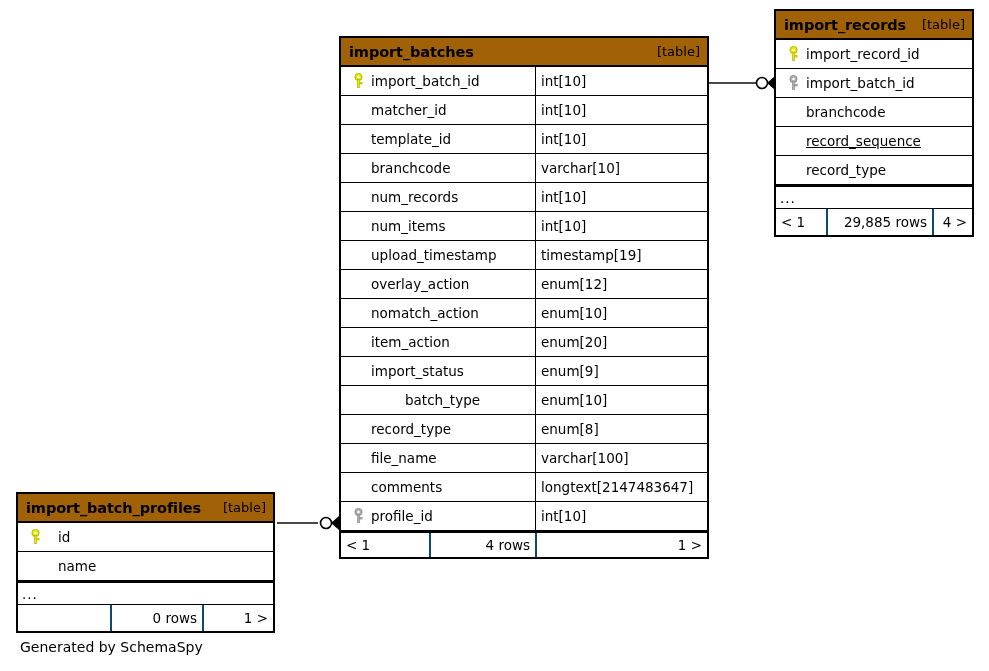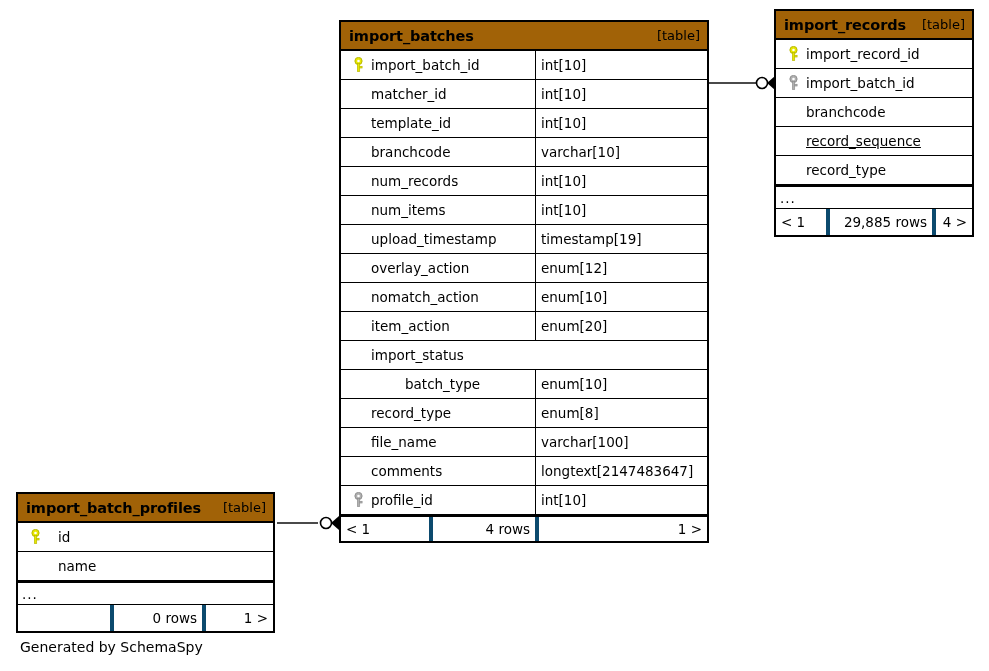--- a/index.html
+++ b/index.html
@@ -134,21 +134,21 @@
   }
   .foot-left {
     justify-content: flex-start;
     padding-left: 5px;
   }
   .foot-right {
     justify-content: flex-end;
     padding-right: 5px;
   }
   .foot-div {
-    border-left: 4px solid #0c4a6e;
+    border-left: 2px solid #0c4a6e;
   }
 
   .generated {
     position: absolute;
     left: 20px;
     top: 639px;
     font-size: 14px;
     color: #000000;
     white-space: nowrap;
   }
@@ -172,21 +172,21 @@
     </g>
 
     <g>
       <path d="M 277 523 L 318 523" stroke="#4a4a4a" stroke-width="2" fill="none"></path>
       <circle cx="326" cy="523" r="5.5" fill="#ffffff" stroke="#000000" stroke-width="1.6"></circle>
       <path d="M 339 516 L 339 530 L 331 523 Z" fill="#000000"></path>
       <line x1="331" y1="523" x2="339" y2="523" stroke="#000000" stroke-width="2"></line>
     </g>
   </svg>
 
-  <div class="table-box" id="tbl-import-batches" style="left:339px; top:20px; width:370px;">
+  <div class="table-box" id="tbl-import-batches" style="left:339px; top:36px; width:370px;">
 
     <div class="tbl-header">
       <span class="tbl-name">import_batches</span>
       <span class="tbl-kind">[table]</span>
     </div>
 
     <div class="col-row">
       <div class="col-name" style="width:194px;">
         <span class="keyslot">
           <svg class="key-ico" width="13" height="16" viewBox="0 0 13 16">
@@ -271,20 +271,21 @@
         <span class="label-pad">item_action</span>
       </div>
       <div class="col-type" style="width:172px;">enum[20]</div>
     </div>
 
     <div class="col-row">
       <div class="col-name" style="width:194px;">
         <span class="keyslot"></span>
         <span class="label-pad">import_status</span>
       </div>
+      <div class="col-type" style="width:172px;">enum[9]</div>
     </div>
 
     <div class="col-row">
       <div class="col-name" style="width:194px;padding-left:40px;">
         <span class="keyslot"></span>
         <span class="label-pad">batch_type</span>
       </div>
       <div class="col-type" style="width:172px;">enum[10]</div>
     </div>
 

